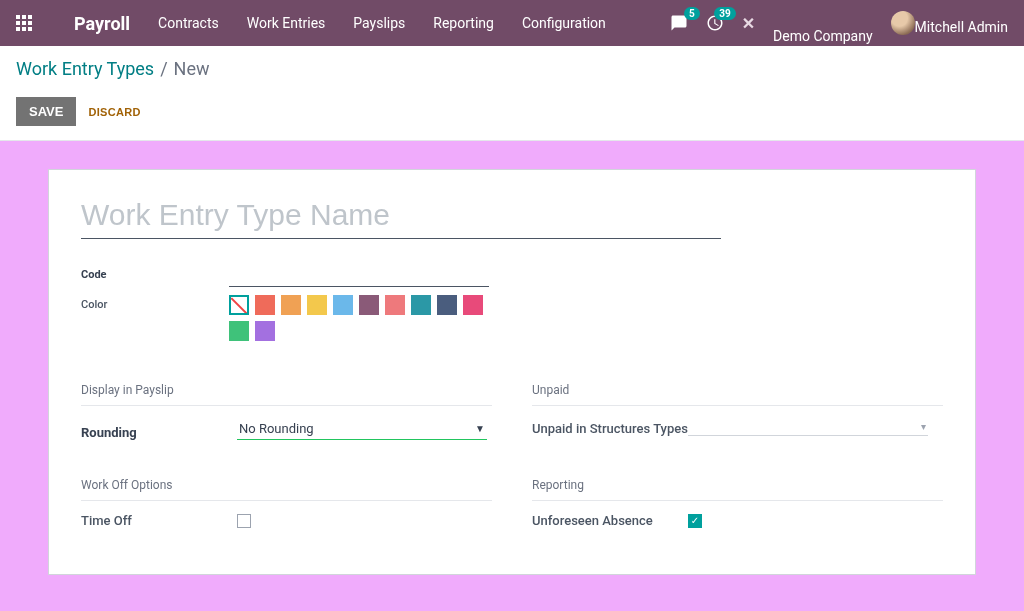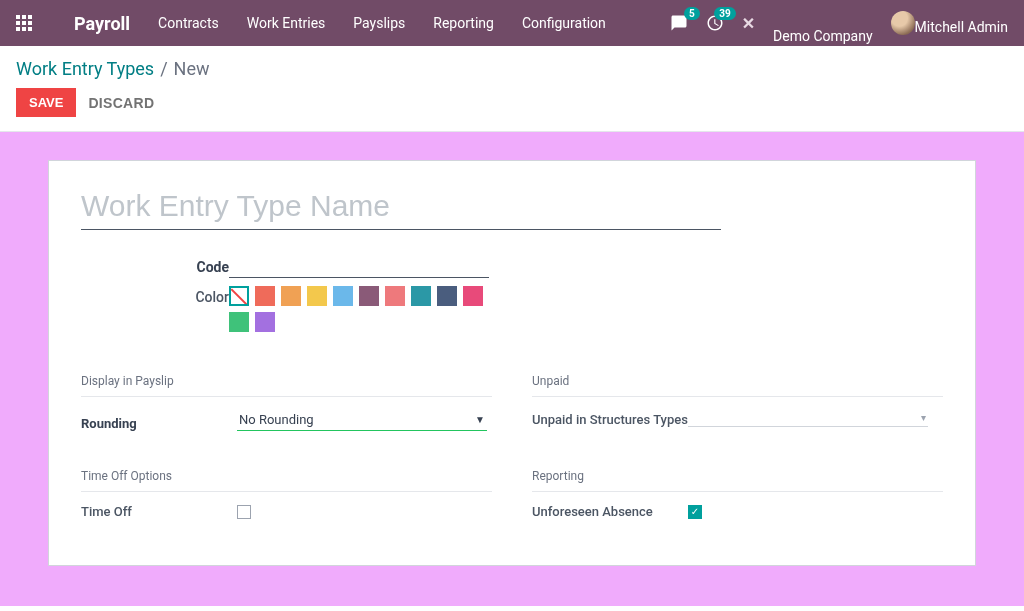--- a/index.html
+++ b/index.html
@@ -17,36 +17,36 @@
   .badge-wrap { position: relative; display: flex; align-items: center; cursor: pointer; }
   .badge-wrap svg { width: 18px; height: 18px; fill: #fff; }
   .badge-count { position: absolute; top: -7px; right: -12px; background: #00a09d; color: #fff; font-size: 10px; font-weight: 700; border-radius: 9px; padding: 1px 5px; min-width: 14px; text-align: center; }
   .close-x { font-size: 16px; font-weight: 700; cursor: pointer; color: #e8d9e3; }
   .company { font-size: 14px; cursor: pointer; margin-top: 25px; }
   .user { display: flex; align-items: flex-end; gap: 0; font-size: 14px; cursor: pointer; }
   .avatar { width: 24px; height: 24px; border-radius: 50%; background: radial-gradient(circle at 35% 30%, #e7c9a9 0 35%, #8a6a53 75%); }
   
   
   .control-bar { padding: 12px 16px 14px; border-bottom: 1px solid #e5e7eb; }
-  .breadcrumb { font-size: 18px; display: flex; align-items: center; gap: 6px; margin-bottom: 9px; }
+  .breadcrumb { font-size: 18px; display: flex; align-items: center; gap: 6px; margin-bottom: 18px; }
   .breadcrumb .link { color: #017e84; cursor: pointer; }
   .breadcrumb .sep { color: #6b7280; }
   .breadcrumb .current { color: #6b7280; text-align: center; }
   .btn-row { display: flex; gap: 12px; align-items: center; }
-  .btn-save { background: #ef4444; color: #fff; border: none; padding: 7px 13px; font-size: 13px; font-weight: 700; cursor: pointer; }
-  .btn-discard { background: none; border: none; color: #737373; font-size: 14px; font-weight: 700; cursor: pointer; letter-spacing: 0.3px; text-align: center; }
+  .btn-save { background: #737373; color: #fff; border: none; padding: 7px 13px; font-size: 13px; font-weight: 700; cursor: pointer; }
+  .btn-discard { background: none; border: none; color: #a16207; font-size: 11px; font-weight: 700; cursor: pointer; letter-spacing: 0.3px; text-align: center; }
   
   
   .sheet-wrap { background: #f0abfc; padding: 16px; }
   .sheet { background: #fff; border: 1px solid #d1d5db; margin: 12px 32px 24px; padding: 24px 32px 36px; }
   .title-input { width: 640px; border: none; border-bottom: 1px solid #4b5563; font-size: 30px; color: #9ca3af; padding: 4px 0 6px; outline: none; margin-bottom: 26px; }
   .title-input::placeholder { color: #bfc5cb; }
   
   .row { display: flex; margin-bottom: 8px; align-items: flex-start; }
-  .label { width: 148px; font-size: 14px; color: #4b5563; padding-top: 3px; font-weight: 500; text-align: right; }
+  .label { width: 148px; font-size: 11px; color: #4b5563; padding-top: 3px; font-weight: 500; }
   .label.bold { font-weight: 700; color: #374151; }
   .field { flex: 0 0 260px; }
   .underline-input { width: 260px; border: none; border-bottom: 1px solid #4b5563; padding: 3px 0; outline: none; font-size: 13px; background: transparent; }
   
   
   .color-grid { display: flex; flex-wrap: wrap; gap: 6px; width: 260px; }
   .swatch { width: 20px; height: 20px; cursor: pointer; }
   .swatch.none { border: 2px solid #00a09d; background: #fff; position: relative; overflow: hidden; }
   .swatch.none::after { content: ''; position: absolute; width: 140%; height: 2px; background: #ef4444; top: 50%; left: -20%; transform: rotate(45deg); }
   
@@ -173,21 +173,21 @@
           <div class="m2m-field">
             <span class="caret">▾</span>
           </div>
         </div>
       </div>
     </div>
     
     
     <div class="columns" style="margin-top:28px">
       <div class="col">
-        <div class="section-title">Time Off Options</div>
+        <div class="section-title">Work Off Options</div>
         <div class="field-row">
           <div class="flabel light">Time Off</div>
           <div class="checkbox"></div>
         </div>
       </div>
       <div class="col">
         <div class="section-title">Reporting</div>
         <div class="field-row">
           <div class="flabel light">Unforeseen Absence</div>
           <div class="checkbox checked">✓</div>

